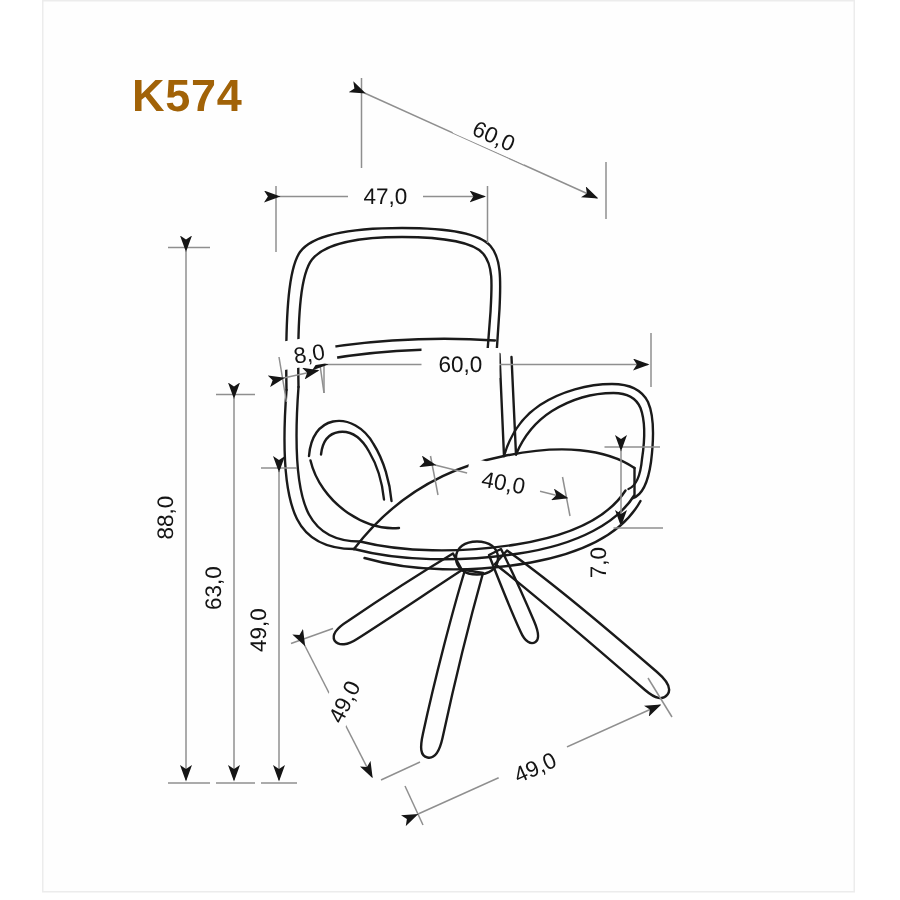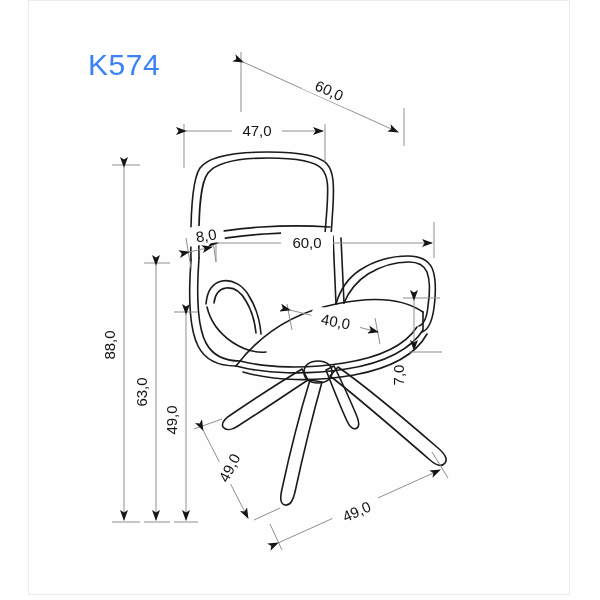--- a/index.html
+++ b/index.html
@@ -1,22 +1,22 @@
 <!DOCTYPE html>
 <html><head>
 <meta charset="utf-8">
 <style>
   html,body{margin:0;padding:0;background:#ffffff;}
   body{width:600px;height:600px;overflow:hidden;
        font-family:"Liberation Sans",sans-serif;}
   #page{position:relative;width:600px;height:600px;background:#ffffff;}
   #frame{position:absolute;left:28px;top:0;width:542px;height:595px;
          background:#fefefe;border:1px solid #ececec;box-sizing:border-box;}
-  #title{position:absolute;left:88px;top:48px;font-size:30px;color:#3b82f6;
-         letter-spacing:.5px;white-space:nowrap;}
+  #title{position:absolute;left:88px;top:48px;font-size:30px;color:#a16207;
+         letter-spacing:.5px;white-space:nowrap;font-weight:bold;}
   svg{position:absolute;left:0;top:0;}
   .dimtxt{font-family:"Liberation Sans",sans-serif;font-size:15px;fill:#141414;}
 </style>
 </head>
 <body>
 
 <div id="page">
 
   <div id="frame"></div>
 

